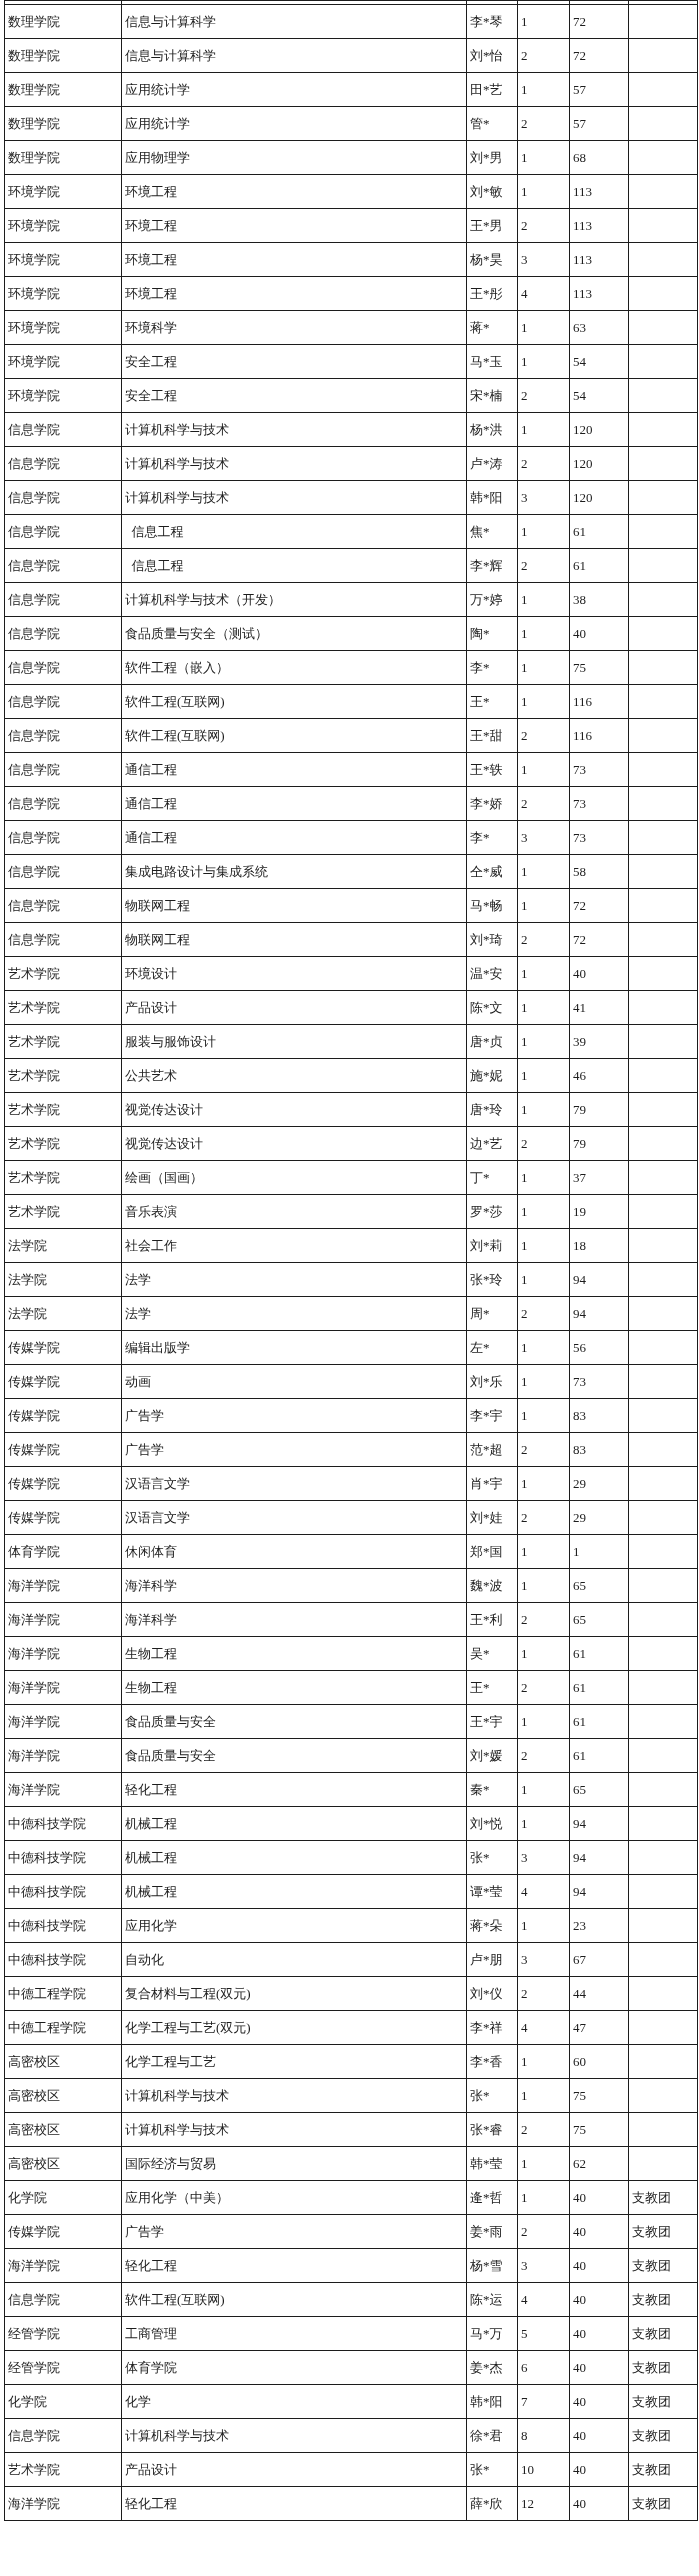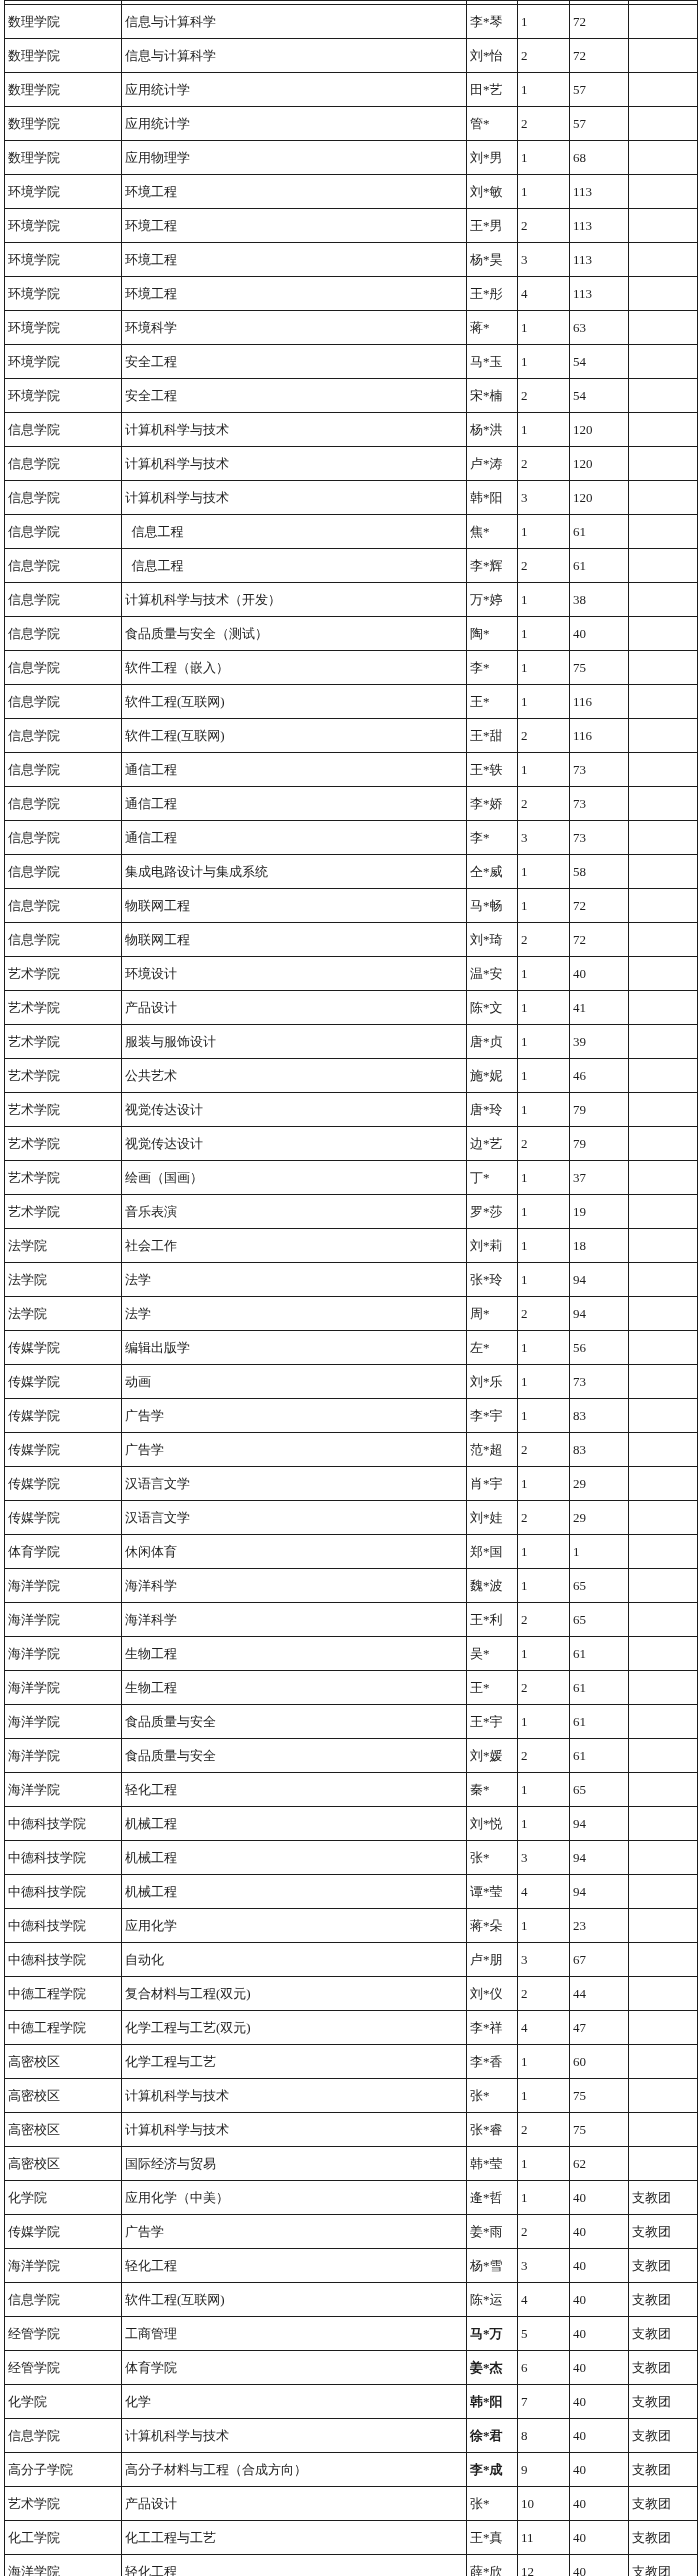--- a/index.html
+++ b/index.html
@@ -25,21 +25,21 @@
     vertical-align:middle;
     overflow:hidden;
     white-space:pre;
     line-height:1;
   }
   table.results tr{height:34px;}
   table.results tr.partial-row{height:4.3px;}
   td.cell-num{font-size:14px;}
   td.cell-name{padding-left:2.6px;}
   td.dim{color:#9a9a9a;}
-  td.small-name{font-size:9.5px;color:#3c3c3c;font-weight:bold;}
+  td.small-name{font-size:9.5px;color:#3c3c3c;}
 </style>
 </head>
 <body>
 
 <div class="tbl-wrap">
   <table class="results">
     <colgroup>
         <col style="width: 117px;">
         <col style="width: 345px;">
         <col style="width: 51px;">
@@ -626,40 +626,24 @@
         </tr>
         <tr>
           <td>信息学院</td>
           <td>计算机科学与技术</td>
           <td class="cell-name small-name">徐*君</td>
           <td class="cell-num">8</td>
           <td class="cell-num dim">40</td>
           <td>支教团</td>
         </tr>
         <tr>
-          <td>高分子学院</td>
-          <td>高分子材料与工程（合成方向）</td>
-          <td class="cell-name small-name">李*成</td>
-          <td class="cell-num">9</td>
-          <td class="cell-num">40</td>
-          <td>支教团</td>
-        </tr>
-        <tr>
           <td>艺术学院</td>
           <td>产品设计</td>
           <td class="cell-name">张*</td>
           <td class="cell-num">10</td>
-          <td class="cell-num">40</td>
-          <td>支教团</td>
-        </tr>
-        <tr>
-          <td>化工学院</td>
-          <td>化工工程与工艺</td>
-          <td class="cell-name">王*真</td>
-          <td class="cell-num">11</td>
           <td class="cell-num">40</td>
           <td>支教团</td>
         </tr>
         <tr>
           <td>海洋学院</td>
           <td>轻化工程</td>
           <td class="cell-name">薛*欣</td>
           <td class="cell-num">12</td>
           <td class="cell-num">40</td>
           <td>支教团</td>

